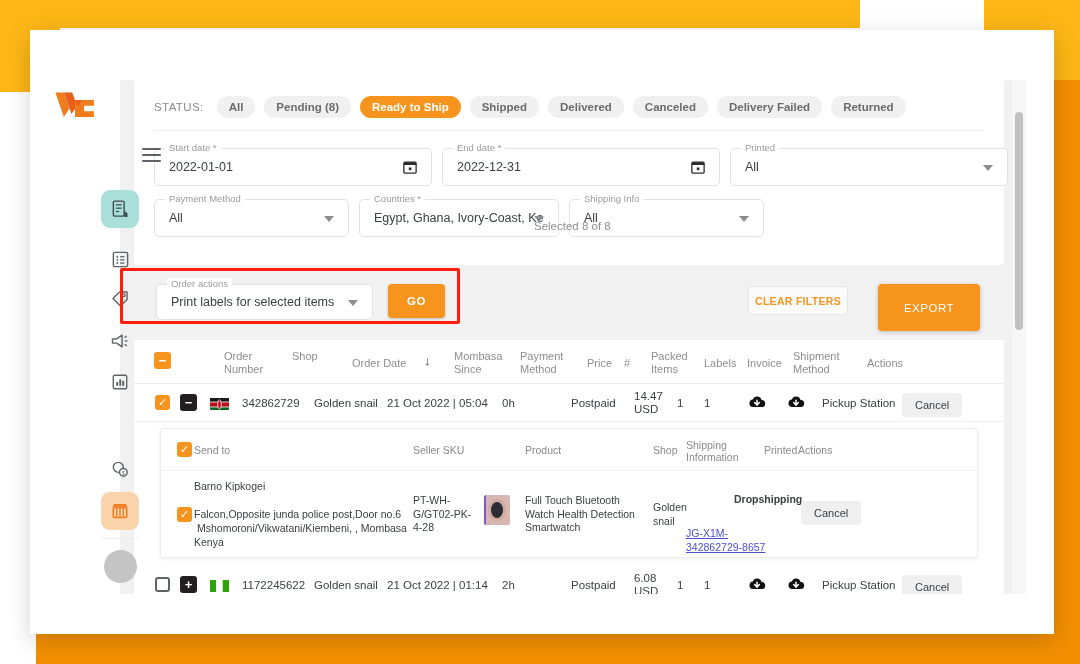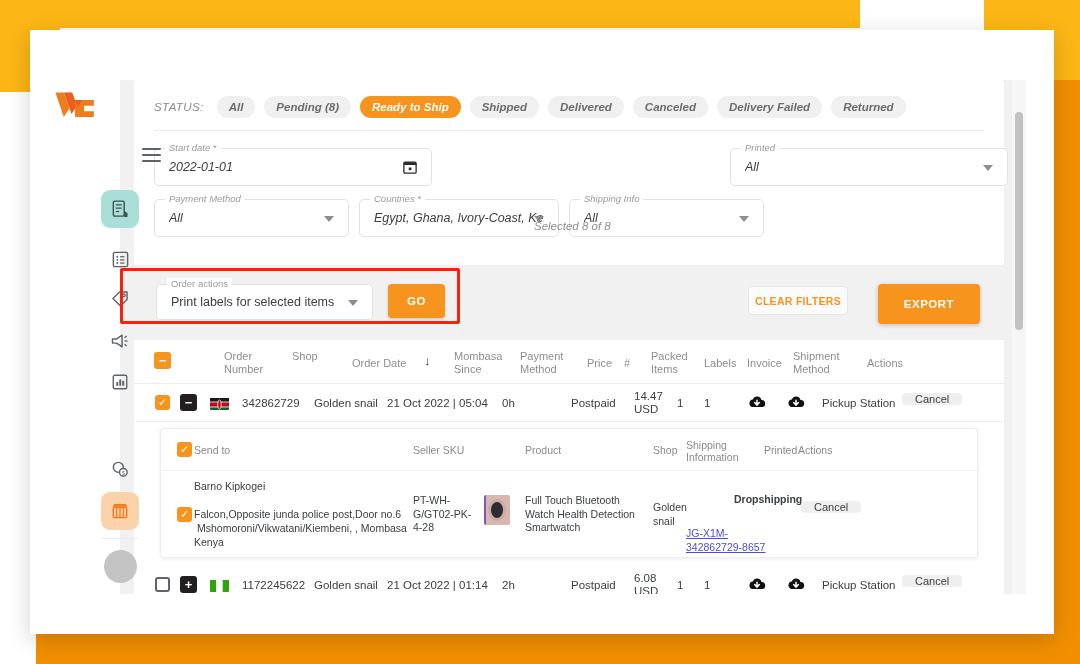--- a/index.html
+++ b/index.html
@@ -54,21 +54,21 @@
 
   
   #content {
     position: absolute; left: 90px; top: 50px; right: 28px; bottom: 40px;
     background: #f1f1f1; overflow: hidden;
   }
   #scroll-track { position: absolute; right: 0; top: 0; width: 14px; bottom: 0; background: #f6f6f6; }
   #scroll-thumb { position: absolute; right: 3px; top: 32px; width: 8px; height: 218px;
                   background: #c2c2c2; border-radius: 4px; cursor: pointer; }
 
-  .panel { background: #ffffff; border-radius: 3px; font-style: italic; }
+  .panel { background: #ffffff; border-radius: 3px; }
 
   
   #status-panel { position: absolute; left: 14px; top: 0; right: 22px; height: 185px; }
   #status-row { display: flex; align-items: center; gap: 9px; padding: 16px 0 0 20px; }
   #status-label { font-size: 11.5px; color: #8a8a8a; letter-spacing: .4px; margin-right: 4px; }
   .status-chip {
     font-size: 11.5px; font-weight: bold; color: #6b6b6b; background: #f0f0f0;
     border-radius: 12px; padding: 5px 12px; cursor: pointer; white-space: nowrap;
   }
   .status-chip.selected { background: #f7941e; color: #ffffff; }
@@ -105,23 +105,23 @@
     background: #f7941e; color: #fff; border: none; border-radius: 4px;
     font-size: 11.5px; font-weight: bold; letter-spacing: .5px; cursor: pointer;
     box-shadow: 0 1px 3px rgba(0,0,0,0.2);
   }
   #clear-filters-btn {
     position: absolute; right: 156px; top: 13px; width: 100px; height: 29px;
     background: #fbfbfb; color: #f7941e; border: 1px solid #e6e6e6; border-radius: 4px;
     font-size: 10.5px; font-weight: bold; letter-spacing: .3px; cursor: pointer;
   }
   #export-btn {
-    position: absolute; right: 24px; top: 11px; width: 102px; height: 40px;
+    position: absolute; right: 24px; top: 11px; width: 102px; height: 47px;
     background: #f7941e; color: #fff; border: none; border-radius: 4px;
-    font-size: 11.5px; font-weight: bold; letter-spacing: .5px; cursor: pointer;
+    font-size: 11.5px; font-weight: normal; letter-spacing: .5px; cursor: pointer;
     box-shadow: 0 1px 4px rgba(0,0,0,0.22);
   }
 
   
   #table-panel { position: absolute; left: 14px; top: 260px; right: 22px; bottom: -90px; background:#fff; }
   #table-head { position: relative; height: 44px; border-bottom: 1px solid #ececec; }
   .th {
     position: absolute; top: 10px; font-size: 11px; color: #8e8e8e; line-height: 13px;
     text-align: left;
   }
@@ -136,21 +136,21 @@
   .cb.unchecked { border: 2px solid #5f6368; background: #fff; }
   .sq {
     width: 17px; height: 17px; border-radius: 3px; background: #231f20; color: #fff;
     display:inline-flex; align-items:center; justify-content:center; font-size: 13px;
     font-weight: bold; cursor: pointer; line-height: 1;
   }
   .sq.orange { background: #f7941e; }
   .flag { width: 19px; height: 13px; display:inline-block; border-radius: 1px; overflow:hidden; }
   .cancel-btn {
     background: #efefef; border: none; border-radius: 4px; font-size: 11px; color: #3c4043;
-    padding: 0 13px; cursor: pointer;
+    padding: 6px 13px; cursor: pointer;
   }
 
   
   #sub-panel {
     position: absolute; left: 26px; right: 26px; top: 88px; height: 130px;
     background: #fff; border: 1px solid #ededed; border-radius: 3px;
     box-shadow: 0 1px 4px rgba(0,0,0,0.07);
   }
   #sub-head { position: relative; height: 42px; border-bottom: 1px solid #f0f0f0; }
   .sth { position: absolute; top: 10px; font-size: 10.5px; color: #8a8a8a; line-height: 12px; }
@@ -276,20 +276,29 @@
         <span class="status-chip">Delivered</span>
         <span class="status-chip">Canceled</span>
         <span class="status-chip">Delivery Failed</span>
         <span class="status-chip">Returned</span>
       </div>
       <div id="status-divider"></div>
 
       <div class="field" style="left:20px; top:68px; width:278px; height:38px;">
         <span class="legend">Start date *</span>
         <span class="value">2022-01-01</span>
+        <svg class="cal-icon" width="14" height="15" viewBox="0 0 16 16">
+          <rect x="1" y="2.5" width="14" height="12.5" rx="1.4" fill="none" stroke="#2b2b2b" stroke-width="1.5"></rect>
+          <rect x="1" y="2.5" width="14" height="3.2" fill="#2b2b2b"></rect>
+          <rect x="6.6" y="8.6" width="3" height="3" fill="#2b2b2b"></rect>
+        </svg>
+      </div>
+      <div class="field" style="left:308px; top:68px; width:278px; height:38px;">
+        <span class="legend">End date *</span>
+        <span class="value">2022-12-31</span>
         <svg class="cal-icon" width="14" height="15" viewBox="0 0 16 16">
           <rect x="1" y="2.5" width="14" height="12.5" rx="1.4" fill="none" stroke="#2b2b2b" stroke-width="1.5"></rect>
           <rect x="1" y="2.5" width="14" height="3.2" fill="#2b2b2b"></rect>
           <rect x="6.6" y="8.6" width="3" height="3" fill="#2b2b2b"></rect>
         </svg>
       </div>
       <div class="field" style="left:596px; top:68px; width:278px; height:38px;">
         <span class="legend">Printed</span>
         <span class="value">All</span>
         <i class="caret"></i>

